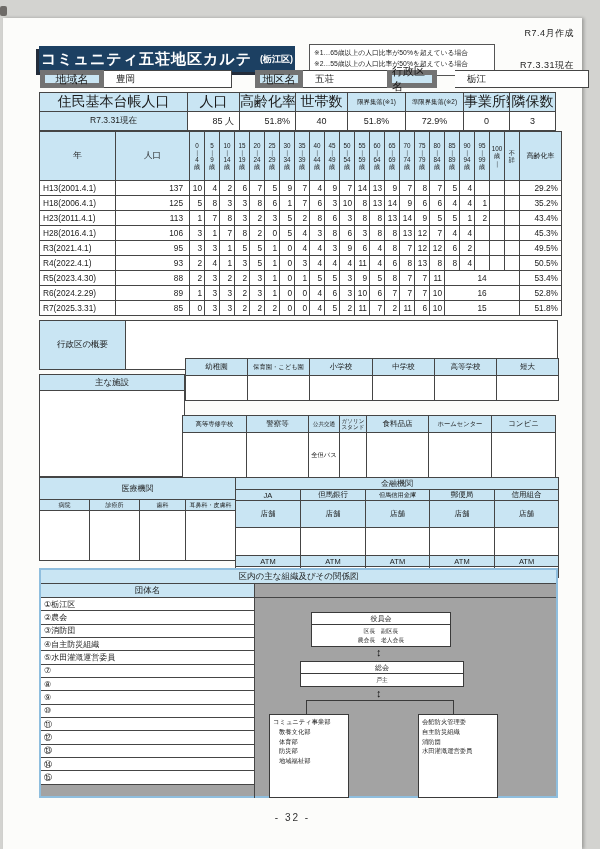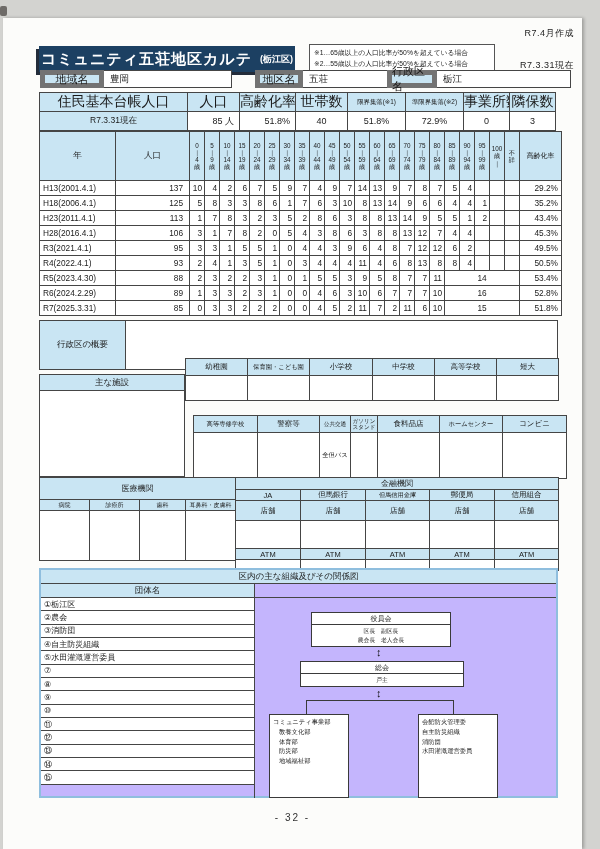--- a/index.html
+++ b/index.html
@@ -30,21 +30,21 @@
     font-size:6.8px;line-height:1.55;padding:3px 4px;box-sizing:border-box;color:#222;
     background:#fff;
   }
   
   .fld-label{
     height:18px;background:var(--blue,#c9e5f3);border:5px solid #737373;
     display:flex;align-items:center;justify-content:center;font-size:11px;box-sizing:border-box;
   }
   .fld-value{
     height:18px;background:#fff;border:1px solid #454545;border-left:none;
-    display:flex;align-items:center;font-size:9.5px;padding-left:6px;box-sizing:border-box;
+    display:flex;align-items:center;font-size:9.5px;padding-left:12px;box-sizing:border-box;
   }
   
   table{border-collapse:collapse;table-layout:fixed;}
   td,th{border:1px solid #454545;padding:0;font-weight:normal;overflow:hidden;white-space:nowrap;}
   
   .summary th{background:var(--blue,#c9e5f3);font-size:14px;height:17px;}
   .summary th.tiny{font-size:6.4px;}
   .summary td{font-size:9px;height:18px;text-align:center;background:#fff;}
   .summary td.rowlabel{background:var(--blue,#c9e5f3);text-align:center;font-size:8.5px;}
   .summary td.num-r{text-align:right;padding-right:5px;}
@@ -71,21 +71,21 @@
   .fac th{background:var(--blue,#c9e5f3);font-size:7.5px;height:16px;}
   .fac th.wrap{white-space:normal;font-size:5.6px;line-height:1.1;}
   .fac th.small{font-size:6.3px;}
   .fac td{background:#fff;font-size:7.5px;vertical-align:middle;text-align:center;}
   
   .med th,.fin th{background:var(--blue,#c9e5f3);font-size:8px;}
   .med th.small{font-size:6px;}
   .med td,.fin td{background:#fff;font-size:8px;text-align:center;}
   .fin td.band{background:var(--blue,#c9e5f3);}
   
-  .org-sec{left:36px;top:550px;width:519px;height:230px;border:2px solid var(--secborder,#8fbede);box-sizing:border-box;background:#c4b5fd;}
+  .org-sec{left:36px;top:550px;width:519px;height:230px;border:2px solid var(--secborder,#8fbede);box-sizing:border-box;background:#a3a3a3;}
   .org-title{height:13px;background:var(--blue,#c9e5f3);border-bottom:1px solid #454545;
     display:flex;align-items:center;justify-content:center;font-size:8.5px;}
   .org-heads{display:flex;height:13px;border-bottom:1px solid #454545;}
   .org-heads .h1{width:214px;border-right:1px solid #454545;background:var(--blue,#c9e5f3);
     display:flex;align-items:center;justify-content:center;font-size:8.5px;box-sizing:border-box;}
   .org-heads .h2{flex:1;background:var(--blue,#c9e5f3);display:flex;align-items:center;justify-content:center;font-size:8.5px;}
   .org-body{display:flex;height:200px;}
   .org-list{width:214px;border-right:1px solid #454545;box-sizing:border-box;}
   .org-row{height:13.33px;border-bottom:1px solid #454545;font-size:8px;display:flex;align-items:center;
     padding-left:3px;box-sizing:border-box;background:#fff;}
@@ -119,21 +119,21 @@
   <div class="abs note-box">
     <div>※1…65歳以上の人口比率が50%を超えている場合</div>
     <div>※2…55歳以上の人口比率が50%を超えている場合</div>
   </div>
 
   <div class="abs fld-label" style="left:37px;top:52px;width:64px;">地域名</div>
   <div class="abs fld-value" style="left:101px;top:52px;width:128px;">豊岡</div>
   <div class="abs fld-label" style="left:252px;top:52px;width:48px;">地区名</div>
   <div class="abs fld-value" style="left:300px;top:52px;width:96px;">五荘</div>
   <div class="abs fld-label" style="left:384px;top:52px;width:50px;">行政区名</div>
-  <div class="abs fld-value" style="left:434px;top:52px;width:134px;">栃江</div>
+  <div class="abs fld-value" style="left:452px;top:52px;width:134px;">栃江</div>
 
   <table class="abs summary" style="left:36px;top:74px;width:516px;">
     <colgroup>
         <col style="width:148px">
         <col style="width:52px">
         <col style="width:56px">
         <col style="width:52px">
         <col style="width:58px">
         <col style="width:58px">
         <col style="width:46px">
@@ -590,21 +590,21 @@
     <tr style="height:25px;">
       <td></td>
       <td></td>
       <td></td>
       <td></td>
       <td></td>
       <td></td>
     </tr>
   </tbody>
     </table>
-  <table class="abs fac" style="left:190px;top:397px;width:373px;">
+  <table class="abs fac" style="left:179px;top:397px;width:373px;">
     <colgroup>
         <col style="width:64px">
         <col style="width:62px">
         <col style="width:31px">
         <col style="width:27px">
         <col style="width:62px">
         <col style="width:63px">
         <col style="width:64px">
       </colgroup>
     <tbody>
@@ -667,21 +667,21 @@
         <tr style="height:11px;">
           <th colspan="5">金融機関</th>
         </tr>
         <tr style="height:11px;">
           <th style="font-size:7.5px;">JA</th>
           <th style="font-size:7.5px;">但馬銀行</th>
           <th style="font-size:6.2px;">但馬信用金庫</th>
           <th style="font-size:7.5px;">郵便局</th>
           <th style="font-size:7.5px;">信用組合</th>
         </tr>
-        <tr style="height:20px;">
+        <tr style="height:27px;">
           <td class="band" style="font-size:7.5px;">店舗</td>
           <td class="band" style="font-size:7.5px;">店舗</td>
           <td class="band" style="font-size:7.5px;">店舗</td>
           <td class="band" style="font-size:7.5px;">店舗</td>
           <td class="band" style="font-size:7.5px;">店舗</td>
         </tr>
         <tr style="height:28px;">
           <td></td>
           <td></td>
           <td></td>

